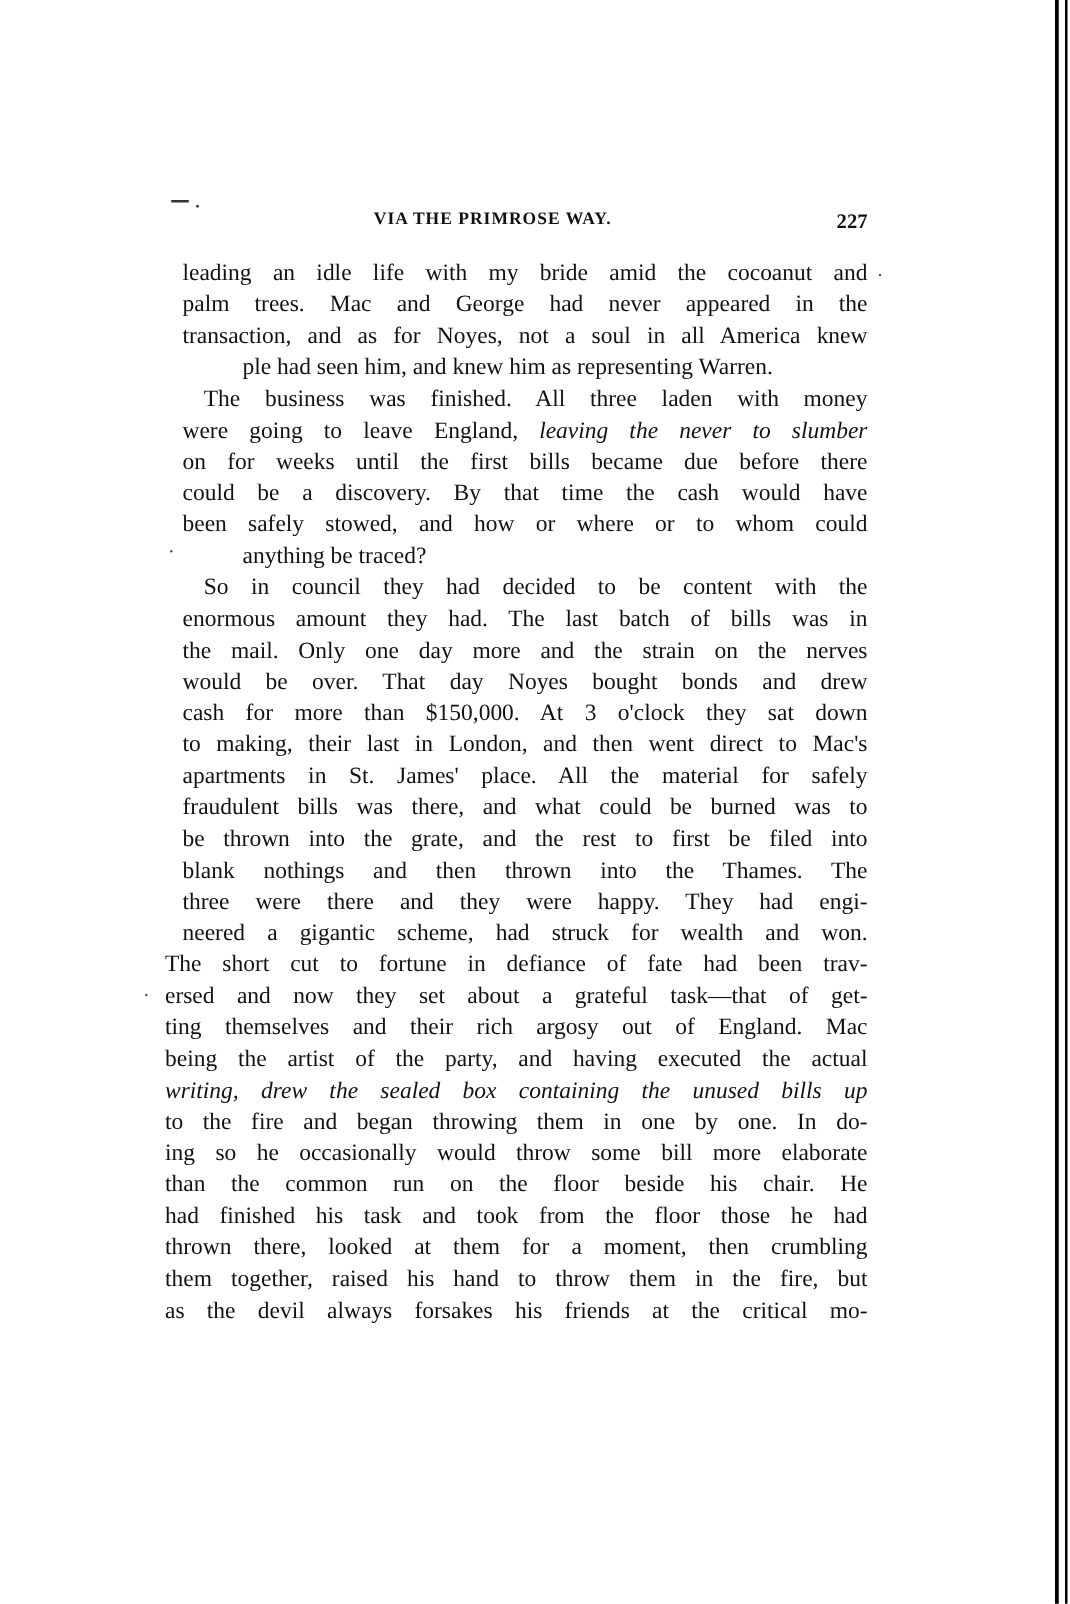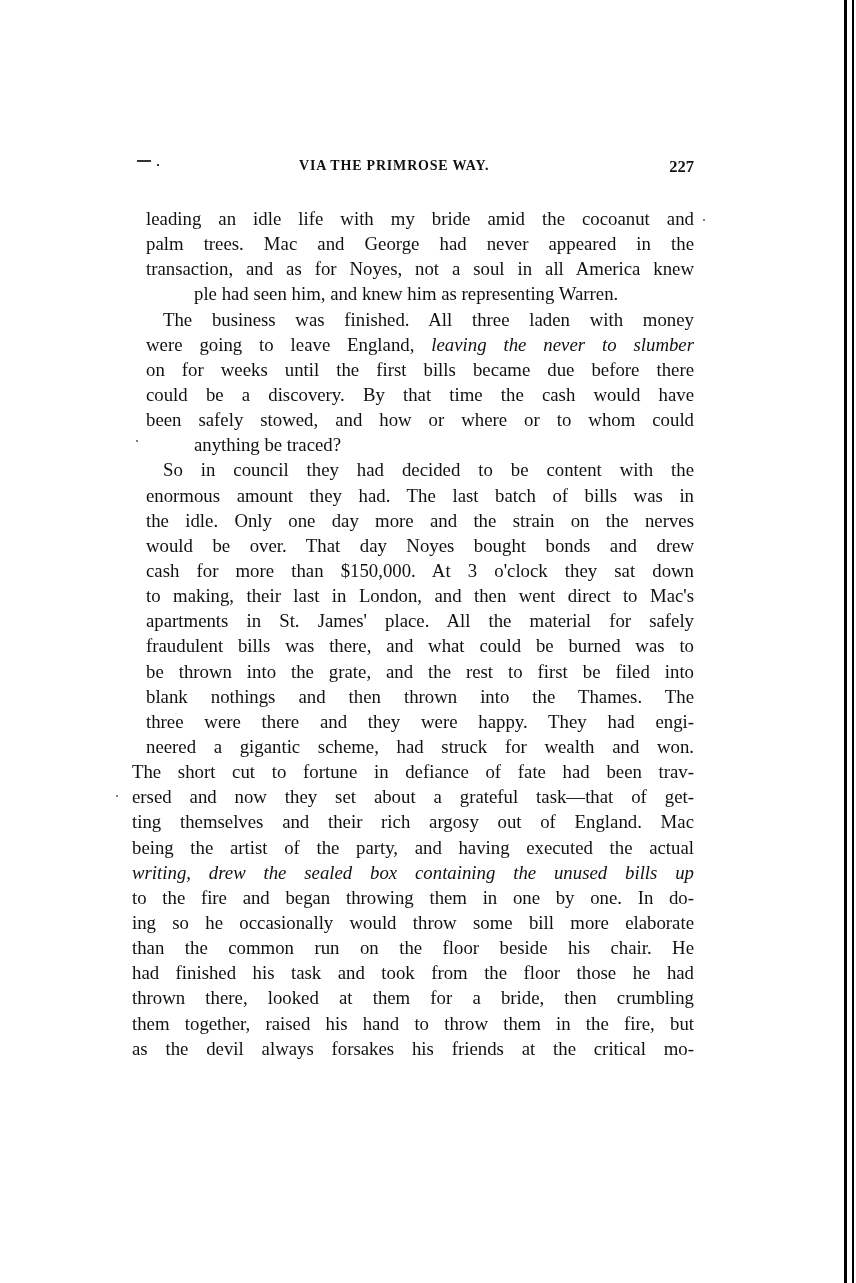--- a/index.html
+++ b/index.html
@@ -1,21 +1,21 @@
 <!DOCTYPE html>
 <html><head>
 <meta charset="utf-8">
 <style>
   html, body { margin: 0; padding: 0; background: #ffffff; }
   body { width: 856px; height: 1283px; position: relative; overflow: hidden;
          font-family: "Liberation Serif", "DejaVu Serif", serif; color: #111; }
   .page { position: absolute; left: 0; top: 0; width: 856px; height: 1283px; }
   .mark { position: absolute; left: 137px; top: 160px; width: 14px; height: 2px; background: #333; }
   .mark2 { position: absolute; left: 157px; top: 164px; width: 2px; height: 2px; background: #333; }
-  .header { position: absolute; top: 158px; left: 146px; width: 548px; height: 22px; }
+  .header { position: absolute; top: 168px; left: 146px; width: 548px; height: 22px; }
   .running-title { position: absolute; left: 153px; top: 0; font-size: 14px; font-weight: bold;
                    letter-spacing: 0.8px; }
   .page-number { position: absolute; right: 0; top: -1px; font-size: 16.5px; font-weight: bold; font-family: Liberation Serif, serif; }
   .body-text { position: absolute; left: 146px; top: 206px; width: 548px; }
   .line { height: 25.15px; line-height: 25px; font-size: 18.8px; white-space: nowrap;
           text-align: justify; text-align-last: justify; }
   .line.last { text-align-last: left; margin-left: 48px; }
   .line.indent { padding-left: 17px; }
   .line.out { margin-left: -14px; }
   .line i { font-style: italic; }
@@ -41,40 +41,40 @@
     <div class="line">transaction, and as for Noyes, not a soul in all America knew</div>
     <div class="line last">ple had seen him, and knew him as representing Warren.</div>
     <div class="line indent">The business was finished.  All three laden with money</div>
     <div class="line"><span>were going to leave England, </span><i>leaving the never to slumber</i></div>
     <div class="line">on for weeks until the first bills became due before there</div>
     <div class="line">could be a  discovery.  By that time the cash would have</div>
     <div class="line">been safely stowed, and how or where or to whom could</div>
     <div class="line last">anything be traced?</div>
     <div class="line indent">So in council they had decided to be content with the</div>
     <div class="line">enormous amount they had.  The last batch of bills was in</div>
-    <div class="line">the idle.  Only one day more and the strain on the nerves</div>
+    <div class="line">the mail.  Only one day more and the strain on the nerves</div>
     <div class="line">would be over.  That day Noyes bought bonds and drew</div>
     <div class="line">cash for more than $150,000.  At 3 o'clock they sat down</div>
     <div class="line">to making, their last in London, and then went direct to Mac's</div>
     <div class="line">apartments in St. James' place.  All the material for safely</div>
     <div class="line">fraudulent bills was there, and what could be burned was to</div>
     <div class="line">be thrown into the grate, and the rest to first be filed into</div>
     <div class="line">blank nothings and then thrown into the Thames.   The</div>
     <div class="line">three were there and they were happy.   They had engi-</div>
     <div class="line">neered a gigantic scheme, had struck for wealth and won.</div>
     <div class="line out">The short cut to fortune in defiance of fate had been trav-</div>
     <div class="line out">ersed and now they set about a grateful task—that of get-</div>
     <div class="line out">ting themselves and their rich argosy out of England.  Mac</div>
     <div class="line out">being the artist of the party, and having executed the actual</div>
     <div class="line out"><i>writing, drew the sealed box containing the unused bills up</i></div>
     <div class="line out">to the fire and began throwing them in one by one.  In do-</div>
     <div class="line out">ing so he occasionally would throw some bill more elaborate</div>
     <div class="line out">than the common run on the floor beside his chair.  He</div>
     <div class="line out">had finished his task and took from the floor those he had</div>
-    <div class="line out">thrown there, looked at them for a bride, then crumbling</div>
+    <div class="line out">thrown there, looked at them for a moment, then crumbling</div>
     <div class="line out">them together, raised his hand to throw them in the fire, but</div>
     <div class="line out">as the devil always forsakes his friends at the critical mo-</div>
   </div>
 
   <div class="dot" style="left:703px;top:219px"></div>
   <div class="dot" style="left:136px;top:440px"></div>
   <div class="dot" style="left:116px;top:795px"></div>
 
   <div class="rule1"></div>
   <div class="rule2"></div>

